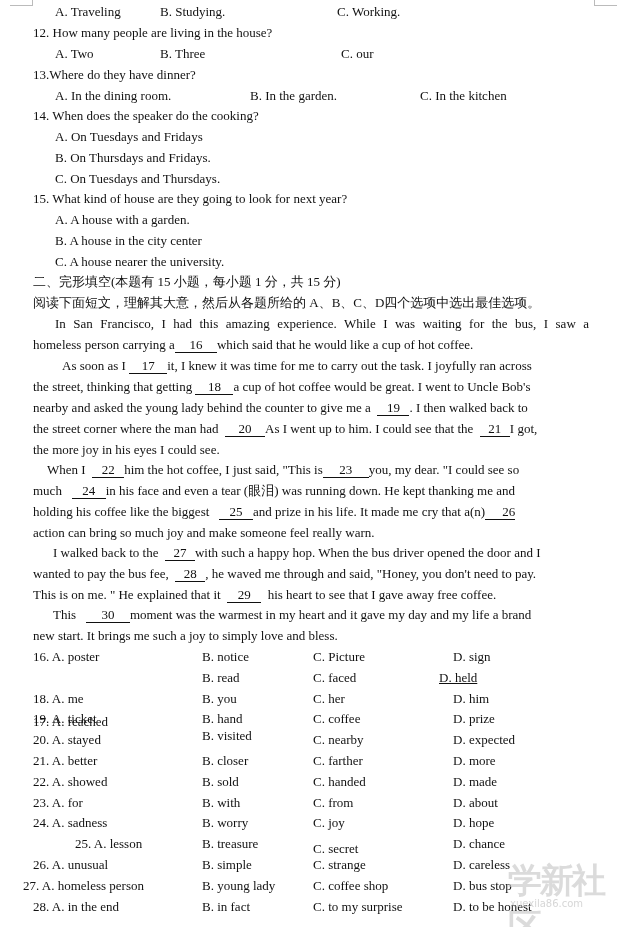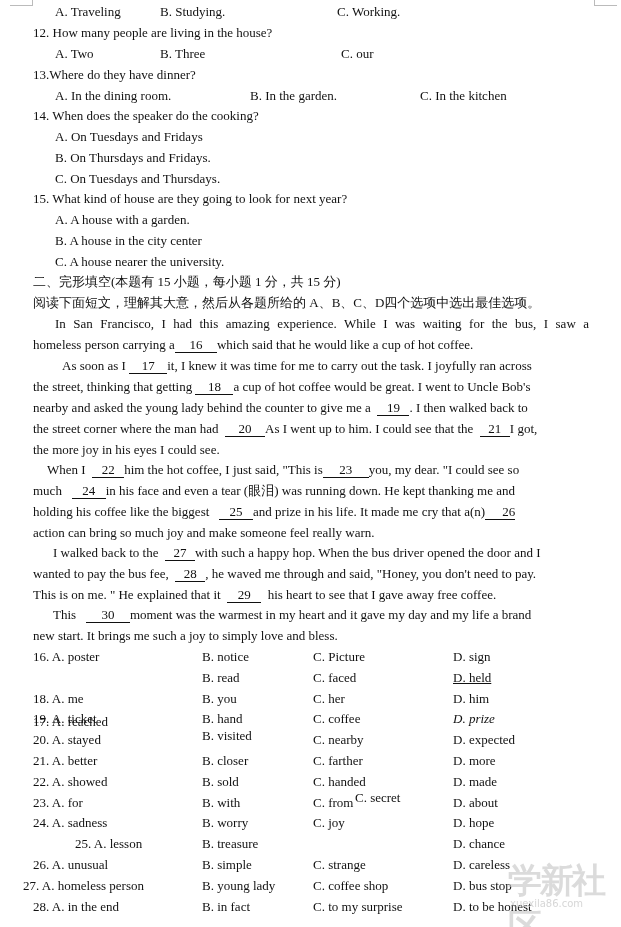--- a/index.html
+++ b/index.html
@@ -109,29 +109,29 @@
 </div>
 
 <div id="choices">
     <span class="col" style="left: 33px; top: 649px; font-family: Liberation Serif, serif;">16. A. poster</span>
     <span class="col" style="left: 202px; top: 649px;">B. notice</span>
     <span class="col" style="left: 313px; top: 649px;">C. Picture</span>
     <span class="col" style="left: 453px; top: 649px;">D. sign</span>
     <span class="col" style="left: 33px; top: 669.8px; margin-top: 44px;">17. A. reached</span>
     <span class="col" style="left: 202px; top: 669.8px;">B. read</span>
     <span class="col" style="left: 313px; top: 669.8px;">C. faced</span>
-    <span class="col" style="left: 453px; top: 669.8px; text-decoration: underline;">D. held</span>
+    <span class="col" style="left: 439px; top: 669.8px; text-decoration: underline;">D. held</span>
     <span class="col" style="left: 33px; top: 690.6px;">18. A. me</span>
     <span class="col" style="left: 202px; top: 690.6px;">B. you</span>
     <span class="col" style="left: 313px; top: 690.6px;">C. her</span>
     <span class="col" style="left: 453px; top: 690.6px;">D. him</span>
     <span class="col" style="left: 33px; top: 711.4px;">19. A. ticket</span>
     <span class="col" style="left: 202px; top: 711.4px;">B. hand</span>
     <span class="col" style="left: 313px; top: 711.4px;">C. coffee</span>
-    <span class="col" style="left: 453px; top: 711.4px; font-style: italic;">D. prize</span>
+    <span class="col" style="left: 453px; top: 711.4px;">D. prize</span>
     <span class="col" style="left: 33px; top: 732.2px;">20. A. stayed</span>
     <span class="col" style="left: 202px; top: 728px; text-align: center;">B. visited</span>
     <span class="col" style="left: 313px; top: 732.2px;">C. nearby</span>
     <span class="col" style="left: 453px; top: 732.2px;">D. expected</span>
     <span class="col" style="left: 33px; top: 753px;">21. A. better</span>
     <span class="col" style="left: 202px; top: 753px;">B. closer</span>
     <span class="col" style="left: 313px; top: 753px;">C. farther</span>
     <span class="col" style="left: 453px; top: 753px;">D. more</span>
     <span class="col" style="left: 33px; top: 773.8px;">22. A. showed</span>
     <span class="col" style="left: 202px; top: 773.8px;">B. sold</span>
@@ -140,21 +140,21 @@
     <span class="col" style="left: 33px; top: 794.6px;">23. A. for</span>
     <span class="col" style="left: 202px; top: 794.6px;">B. with</span>
     <span class="col" style="left: 313px; top: 794.6px;">C. from</span>
     <span class="col" style="left: 453px; top: 794.6px;">D. about</span>
     <span class="col" style="left: 33px; top: 815.4px;">24. A. sadness</span>
     <span class="col" style="left: 202px; top: 815.4px;">B. worry</span>
     <span class="col" style="left: 313px; top: 815.4px;">C. joy</span>
     <span class="col" style="left: 453px; top: 815.4px;">D. hope</span>
     <span class="col" style="left: 33px; top: 836.2px; margin-left: 42px;">25. A. lesson</span>
     <span class="col" style="left: 202px; top: 836.2px;">B. treasure</span>
-    <span class="col" style="left: 313px; top: 790px; margin-left: 42px;">C. secret</span>
+    <span class="col" style="left: 313px; top: 841px;">C. secret</span>
     <span class="col" style="left: 453px; top: 836.2px;">D. chance</span>
     <span class="col" style="left: 33px; top: 857px;">26. A. unusual</span>
     <span class="col" style="left: 202px; top: 857px;">B. simple</span>
     <span class="col" style="left: 313px; top: 857px;">C. strange</span>
     <span class="col" style="left: 453px; top: 857px;">D. careless</span>
     <span class="col" style="left: 23px; top: 877.8px;">27. A. homeless person</span>
     <span class="col" style="left: 202px; top: 877.8px;">B. young lady</span>
     <span class="col" style="left: 313px; top: 877.8px;">C. coffee shop</span>
     <span class="col" style="left: 453px; top: 877.8px;">D. bus stop</span>
     <span class="col" style="left: 33px; top: 898.6px;">28. A. in the end</span>

